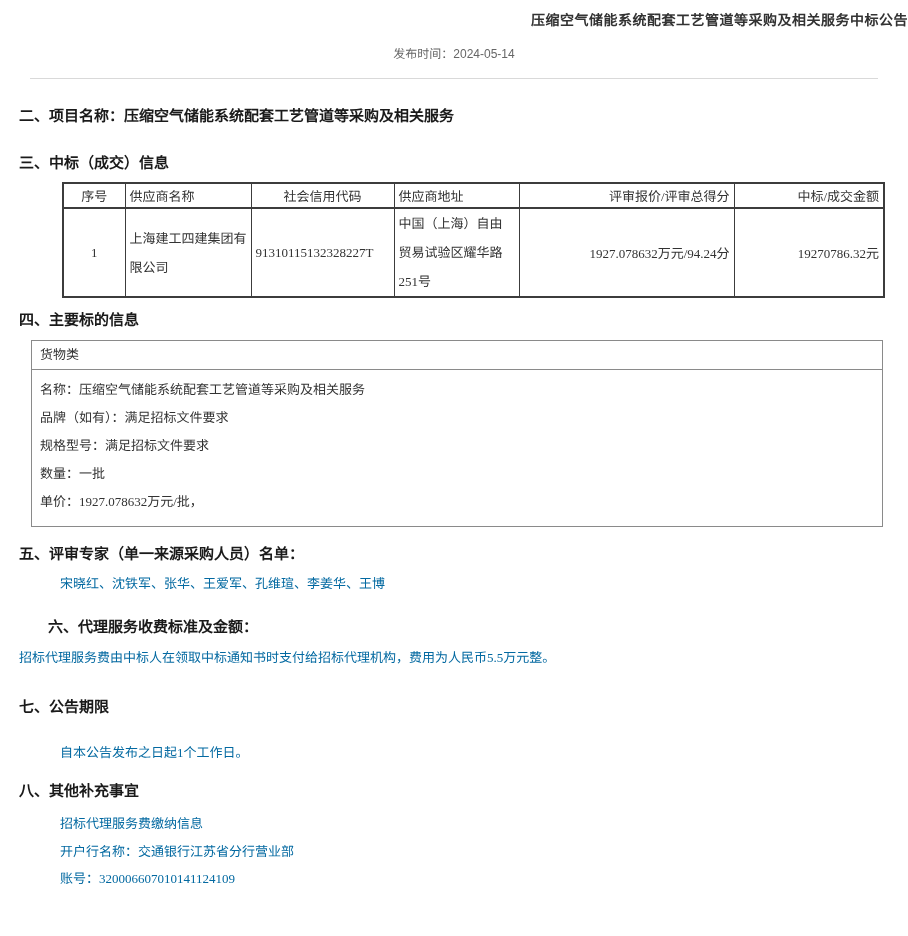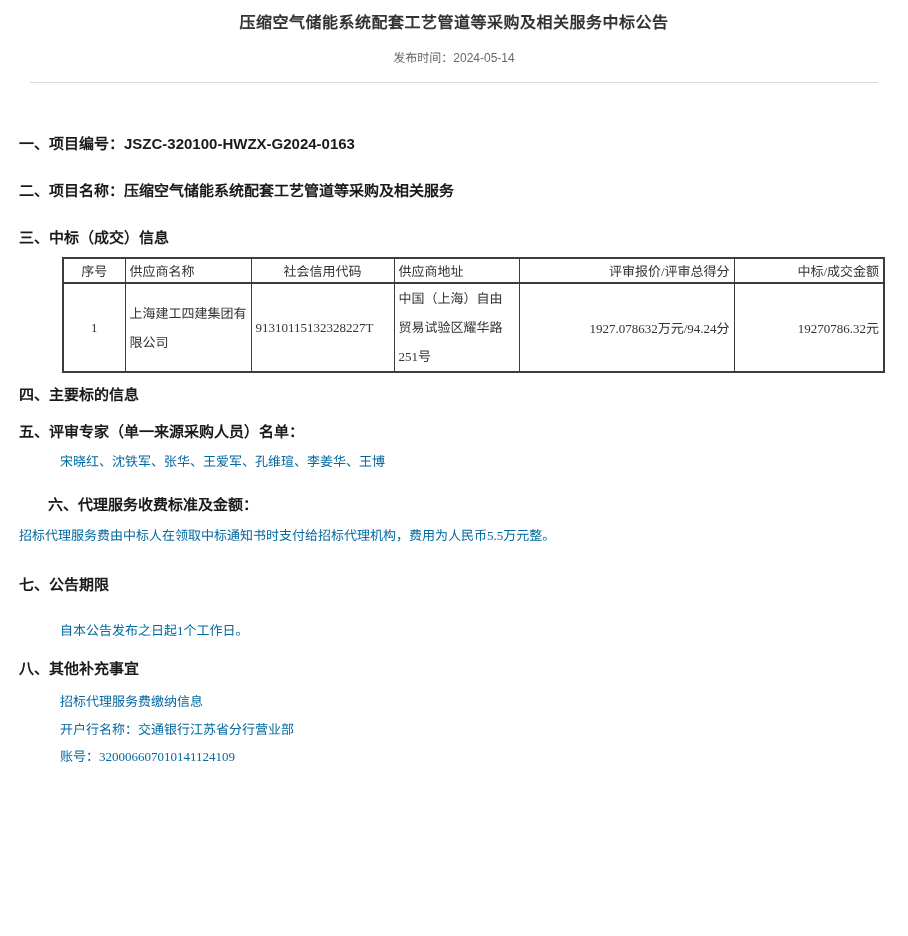--- a/index.html
+++ b/index.html
@@ -12,22 +12,22 @@
   }
   .page {
     width: 908px;
     height: 936px;
     overflow: hidden;
     position: relative;
     background: #fff;
   }
   
   .doc-title {
-    text-align: center;
-    font-size: 16px;
+    text-align: right;
+    font-size: 14px;
     font-weight: bold;
     color: #333;
     padding-top: 9px;
     letter-spacing: 0.5px;
   }
   .publish-line {
     text-align: center;
     font-size: 12px;
     color: #666;
     margin-top: 15px;
@@ -111,21 +111,20 @@
 <body>
 
 <div class="page">
 
   <div class="doc-title">压缩空气储能系统配套工艺管道等采购及相关服务中标公告</div>
   <div class="publish-line">
     <span>发布时间：</span><span>2024-05-14</span>
   </div>
   <hr class="divider">
 
-  <div class="sec-heading mt-first">一、项目编号：JSZC-320100-HWZX-G2024-0163</div>
 
   <div class="sec-heading mt-sec">二、项目名称：压缩空气储能系统配套工艺管道等采购及相关服务</div>
 
   <div class="sec-heading mt-sec">三、中标（成交）信息</div>
 
   <table class="award-table">
     <colgroup>
       <col style="width:62px">
         <col style="width:126px">
         <col style="width:143px">
@@ -150,20 +149,30 @@
         <td class="al">91310115132328227T</td>
         <td class="al wrap-cell">中国（上海）自由贸易试验区耀华路251号</td>
         <td class="ar">1927.078632万元/94.24分</td>
         <td class="ar">19270786.32元</td>
       </tr>
     </tbody>
   </table>
 
   <div class="sec-heading mt-s4">四、主要标的信息</div>
 
+  <div class="goods-box">
+    <div class="goods-cat">货物类</div>
+    <div class="goods-details">
+      <div class="detail-line">名称：压缩空气储能系统配套工艺管道等采购及相关服务</div>
+      <div class="detail-line">品牌（如有）：满足招标文件要求</div>
+      <div class="detail-line">规格型号：满足招标文件要求</div>
+      <div class="detail-line">数量：一批</div>
+      <div class="detail-line">单价：1927.078632万元/批，</div>
+    </div>
+  </div>
 
   <div class="sec-heading mt-s5">五、评审专家（单一来源采购人员）名单：</div>
   <div class="serif-text indent-line expert-names">宋晓红、沈铁军、张华、王爱军、孔维瑄、李姜华、王博</div>
 
   <div class="sec-heading mt-s6">六、代理服务收费标准及金额：</div>
   <div class="serif-text flush-line s6-body">招标代理服务费由中标人在领取中标通知书时支付给招标代理机构，费用为人民币5.5万元整。</div>
 
   <div class="sec-heading mt-s7">七、公告期限</div>
   <div class="serif-text indent-line s7-body">自本公告发布之日起1个工作日。</div>
 

